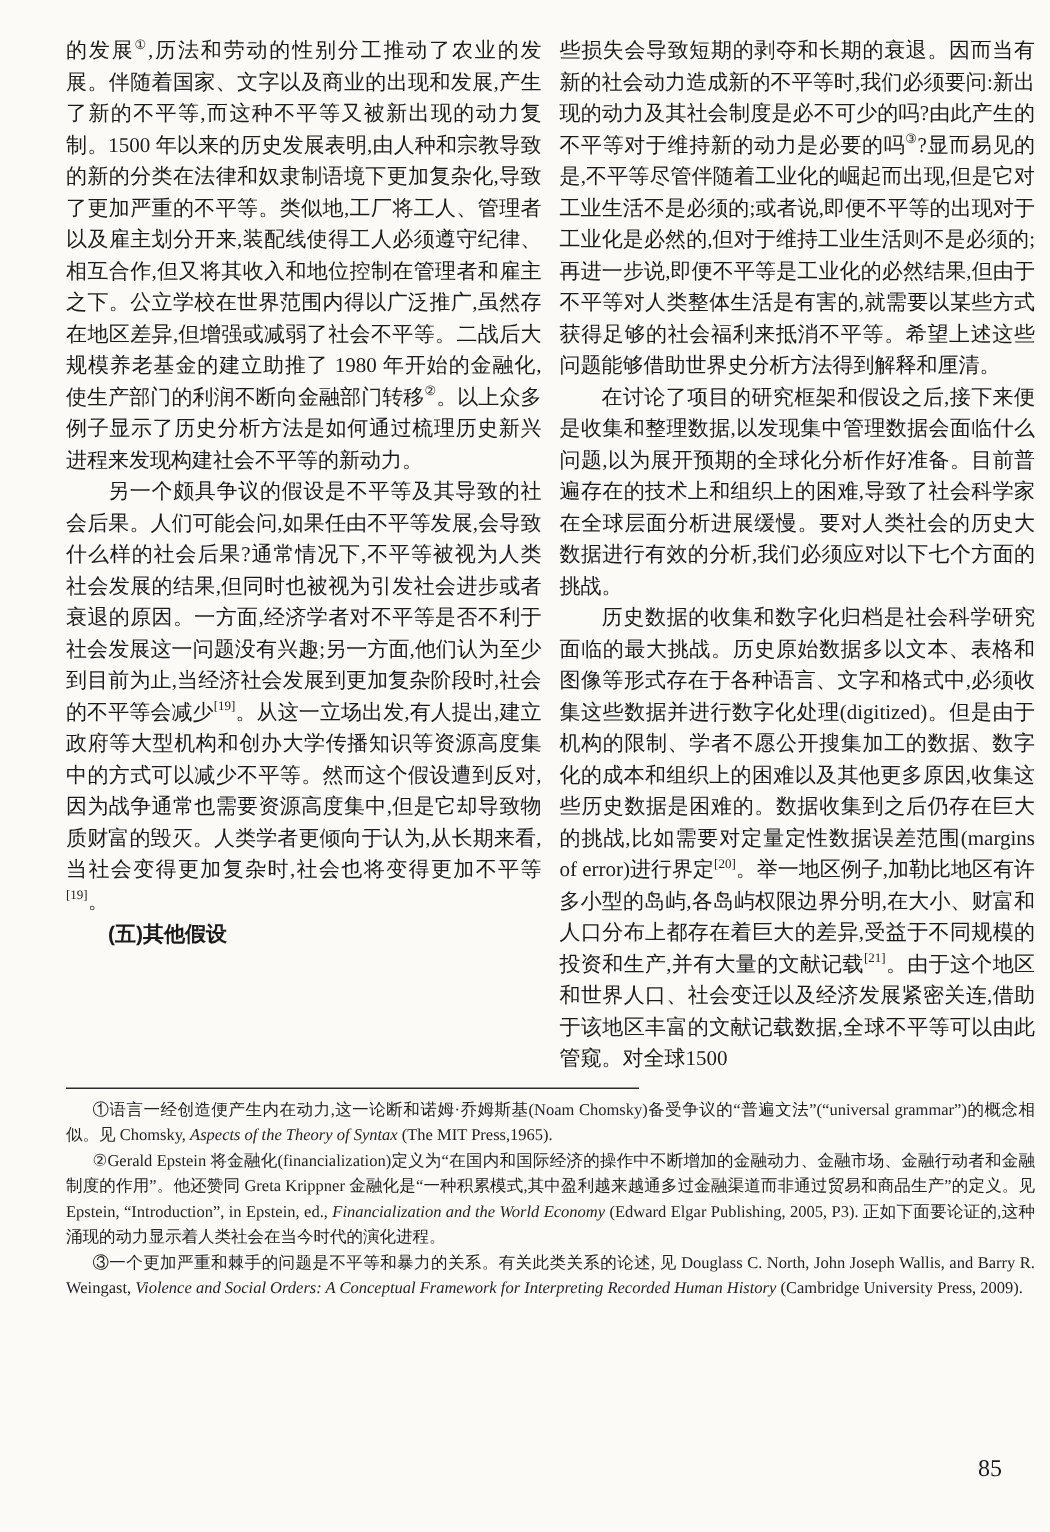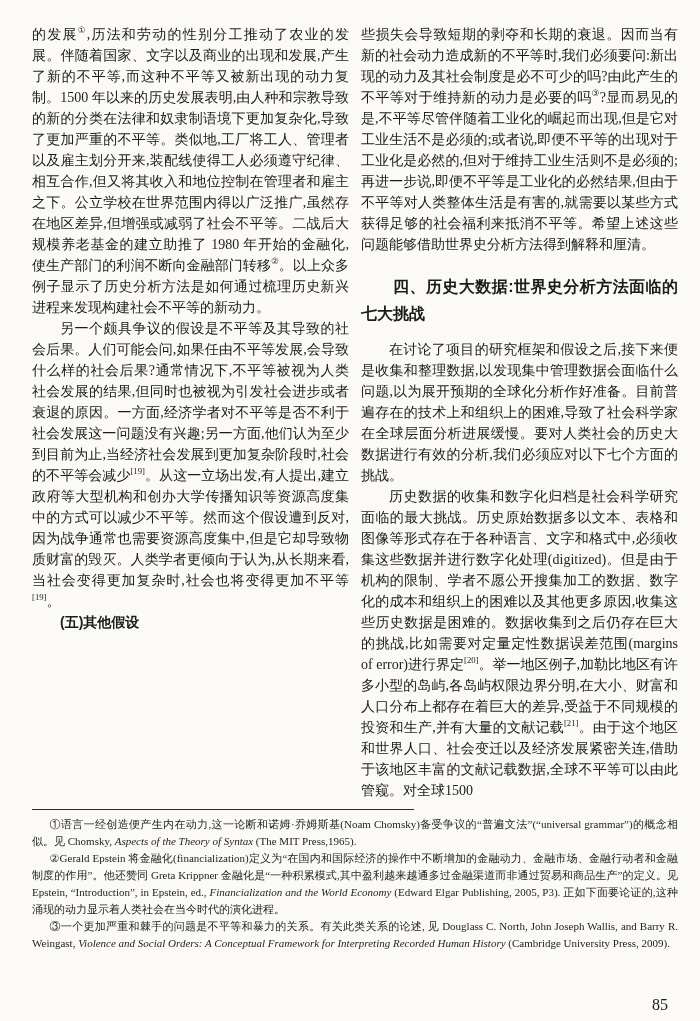--- a/index.html
+++ b/index.html
@@ -8,20 +8,21 @@
     width: 700px; height: 1021px;
     background: #fbfaf7;
     color: #1b1b1b;
     font-family: "Liberation Serif", "DejaVu Serif", serif;
     overflow: hidden;
     position: relative;
   }
   .page {
     position: absolute; inset: 0;
     padding: 24px 26px 0 32px;
+    margin-left: 12px;
   }
   .columns { display: flex; gap: 12px; }
   .col { width: 317px; flex: 0 0 317px; }
 
   p.body {
     margin: 0;
     font-size: 14px;
     line-height: 21px;
     text-align: justify;
     text-justify: inter-ideograph;
@@ -67,41 +68,40 @@
     font-size: 11px;
     line-height: 17px;
     text-align: justify;
     text-indent: 1.6em;
     color: #232323;
   }
 
   .page-number {
     position: absolute;
     right: 32px;
-    bottom: 7px;
+    bottom: 32px;
     font-size: 16px;
     color: #1b1b1b;
   }
 </style>
 </head>
 <body>
 
 <div class="page">
 
   <div class="columns">
 
     <div class="col">
       <p class="body no-indent"><span>的发展</span><sup>①</sup><span>,历法和劳动的性别分工推动了农业的发展。伴随着国家、文字以及商业的出现和发展,产生了新的不平等,而这种不平等又被新出现的动力复制。1500 年以来的历史发展表明,由人种和宗教导致的新的分类在法律和奴隶制语境下更加复杂化,导致了更加严重的不平等。类似地,工厂将工人、管理者以及雇主划分开来,装配线使得工人必须遵守纪律、相互合作,但又将其收入和地位控制在管理者和雇主之下。公立学校在世界范围内得以广泛推广,虽然存在地区差异,但增强或减弱了社会不平等。二战后大规模养老基金的建立助推了 1980 年开始的金融化,使生产部门的利润不断向金融部门转移</span><sup>②</sup><span>。以上众多例子显示了历史分析方法是如何通过梳理历史新兴进程来发现构建社会不平等的新动力。</span></p>
       <p class="body"><span>另一个颇具争议的假设是不平等及其导致的社会后果。人们可能会问,如果任由不平等发展,会导致什么样的社会后果?通常情况下,不平等被视为人类社会发展的结果,但同时也被视为引发社会进步或者衰退的原因。一方面,经济学者对不平等是否不利于社会发展这一问题没有兴趣;另一方面,他们认为至少到目前为止,当经济社会发展到更加复杂阶段时,社会的不平等会减少</span><sup>[19]</sup><span>。从这一立场出发,有人提出,建立政府等大型机构和创办大学传播知识等资源高度集中的方式可以减少不平等。然而这个假设遭到反对,因为战争通常也需要资源高度集中,但是它却导致物质财富的毁灭。人类学者更倾向于认为,从长期来看,当社会变得更加复杂时,社会也将变得更加不平等</span><sup>[19]</sup><span>。</span></p>
       <p class="subhead">(五)其他假设</p>
     </div>
 
     <div class="col">
       <p class="body no-indent"><span>些损失会导致短期的剥夺和长期的衰退。因而当有新的社会动力造成新的不平等时,我们必须要问:新出现的动力及其社会制度是必不可少的吗?由此产生的不平等对于维持新的动力是必要的吗</span><sup>③</sup><span>?显而易见的是,不平等尽管伴随着工业化的崛起而出现,但是它对工业生活不是必须的;或者说,即便不平等的出现对于工业化是必然的,但对于维持工业生活则不是必须的;再进一步说,即便不平等是工业化的必然结果,但由于不平等对人类整体生活是有害的,就需要以某些方式获得足够的社会福利来抵消不平等。希望上述这些问题能够借助世界史分析方法得到解释和厘清。</span></p>
-      <h2 class="section-heading">四、历史大数据:世界史分析方法面临的七大挑战</h2>
       <p class="body"><span>在讨论了项目的研究框架和假设之后,接下来便是收集和整理数据,以发现集中管理数据会面临什么问题,以为展开预期的全球化分析作好准备。目前普遍存在的技术上和组织上的困难,导致了社会科学家在全球层面分析进展缓慢。要对人类社会的历史大数据进行有效的分析,我们必须应对以下七个方面的挑战。</span></p>
       <p class="body"><span>历史数据的收集和数字化归档是社会科学研究面临的最大挑战。历史原始数据多以文本、表格和图像等形式存在于各种语言、文字和格式中,必须收集这些数据并进行数字化处理(digitized)。但是由于机构的限制、学者不愿公开搜集加工的数据、数字化的成本和组织上的困难以及其他更多原因,收集这些历史数据是困难的。数据收集到之后仍存在巨大的挑战,比如需要对定量定性数据误差范围(margins of error)进行界定</span><sup>[20]</sup><span>。举一地区例子,加勒比地区有许多小型的岛屿,各岛屿权限边界分明,在大小、财富和人口分布上都存在着巨大的差异,受益于不同规模的投资和生产,并有大量的文献记载</span><sup>[21]</sup><span>。由于这个地区和世界人口、社会变迁以及经济发展紧密关连,借助于该地区丰富的文献记载数据,全球不平等可以由此管窥。对全球1500</span></p>
     </div>
 
   </div>
 
   <div class="footnote-rule"></div>
 
   <div class="footnotes">
     <p class="footnote"><span>①语言一经创造便产生内在动力,这一论断和诺姆·乔姆斯基(Noam Chomsky)备受争议的“普遍文法”(“universal grammar”)的概念相似。见 Chomsky, </span><span class="it">Aspects of the Theory of Syntax</span><span> (The MIT Press,1965).</span></p>

